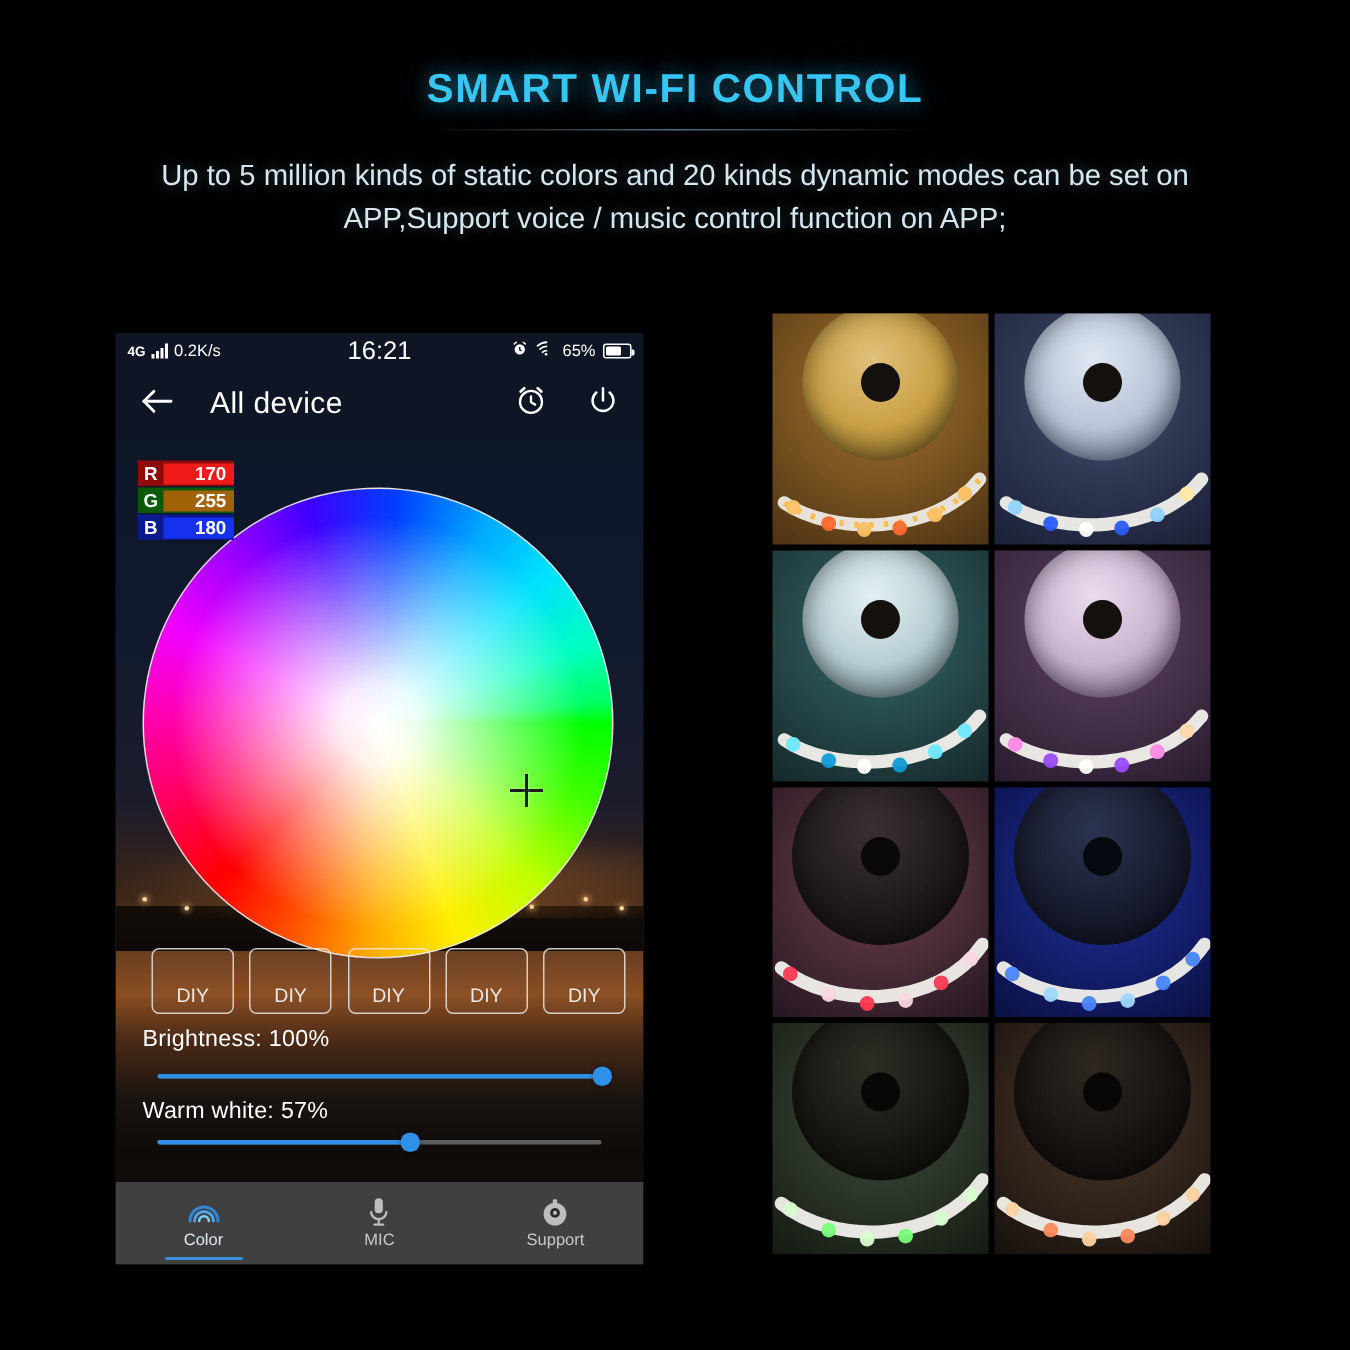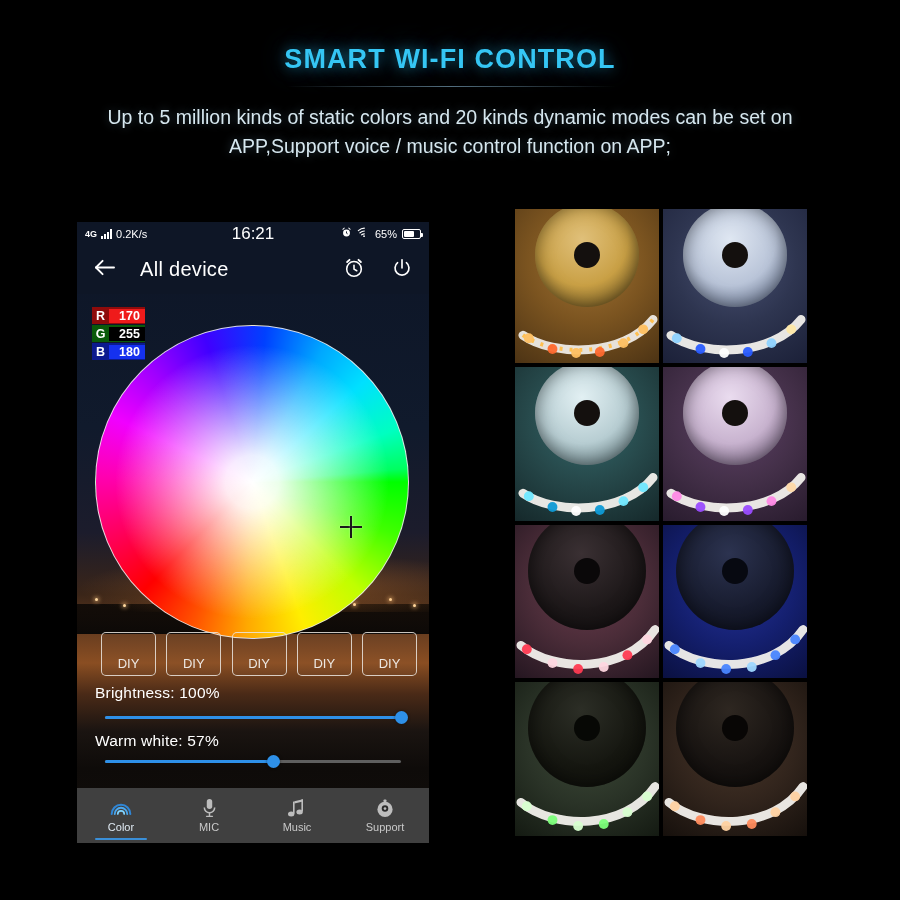--- a/index.html
+++ b/index.html
@@ -83,23 +83,23 @@
     position: absolute; left: 0; top: 23px; width: 100%; height: 49px;
     background: #0e1626; display: flex; align-items: center; padding: 0 16px;
   }
   .appbar .title { color:#fff; font-size:20px; margin-left:24px; letter-spacing:.3px;}
   .appbar .right { margin-left:auto; display:flex; align-items:center; gap:26px;}
 
   
   .rgbbox { position:absolute; left:15px; top:85px; z-index:5; }
   .rgbrow { display:flex; align-items:center; height:17px; font-size:12.5px; margin-bottom:1px;}
   .rgbrow .k { width:17px; text-align:center; color:#fff; font-weight:600; }
-  .rgbrow .v { padding:0 5px 0 10px; color:#fff; font-weight:600; min-width:30px; }
+  .rgbrow .v { padding:0 5px 0 21px; color:#fff; font-weight:600; min-width:30px; }
   .r-row{background:#8e0b0b}.r-row .v{background:#ef1b1b}
-  .g-row{background:#0a5a0a}.g-row .v{background:#000000}
+  .g-row{background:#0a5a0a}.g-row .v{background:#a16207}
   .b-row{background:#0c1a8e}.b-row .v{background:#1531ef}
 
   
   .wheel {
     position: absolute; left: 18px; top: 103px;
     width: 314px; height: 314px; border-radius: 50%;
     border: 1.5px solid rgba(235,235,235,.9);
     background:
       radial-gradient(circle at 50% 50%, rgba(255,255,255,1) 0%, rgba(255,255,255,.92) 12%, rgba(255,255,255,0) 62%),
       conic-gradient(from 90deg,
@@ -309,32 +309,20 @@
             <rect x="6" y="1" width="6" height="11" rx="3"></rect>
             <path d="M3.3 10.5a5.7 5.7 0 0011.4 0" fill="none" stroke="#bdbdbd" stroke-width="1.7"></path>
             <rect x="8.2" y="16" width="1.6" height="4"></rect>
             <rect x="5" y="19.4" width="8" height="1.6" rx="0.8"></rect>
           </svg>
         </span>
         <span>MIC</span>
       </div>
       <div class="navitem">
         <span class="navicon">
-          <svg width="18" height="20" viewBox="0 0 18 20" fill="#bdbdbd">
-            <path d="M6.4 3.2L15 1.2v2.3L6.4 5.5z"></path>
-            <rect x="5" y="3.6" width="1.6" height="12"></rect>
-            <rect x="13.4" y="1.4" width="1.6" height="12"></rect>
-            <ellipse cx="3.2" cy="16" rx="3.2" ry="2.5"></ellipse>
-            <ellipse cx="11.6" cy="14" rx="3.2" ry="2.5"></ellipse>
-          </svg>
-        </span>
-        <span>Music</span>
-      </div>
-      <div class="navitem">
-        <span class="navicon">
           <svg width="20" height="19" viewBox="0 0 22 21" fill="#bdbdbd">
             <rect x="9.4" y="0.5" width="3.2" height="3.4" rx="1"></rect>
             <circle cx="11" cy="11.5" r="8.4"></circle>
             <circle cx="11" cy="10.6" r="3.6" fill="#2b2b2b"></circle>
             <circle cx="11" cy="10.6" r="1.5" fill="#bdbdbd"></circle>
           </svg>
         </span>
         <span>Support</span>
       </div>
     </div>

